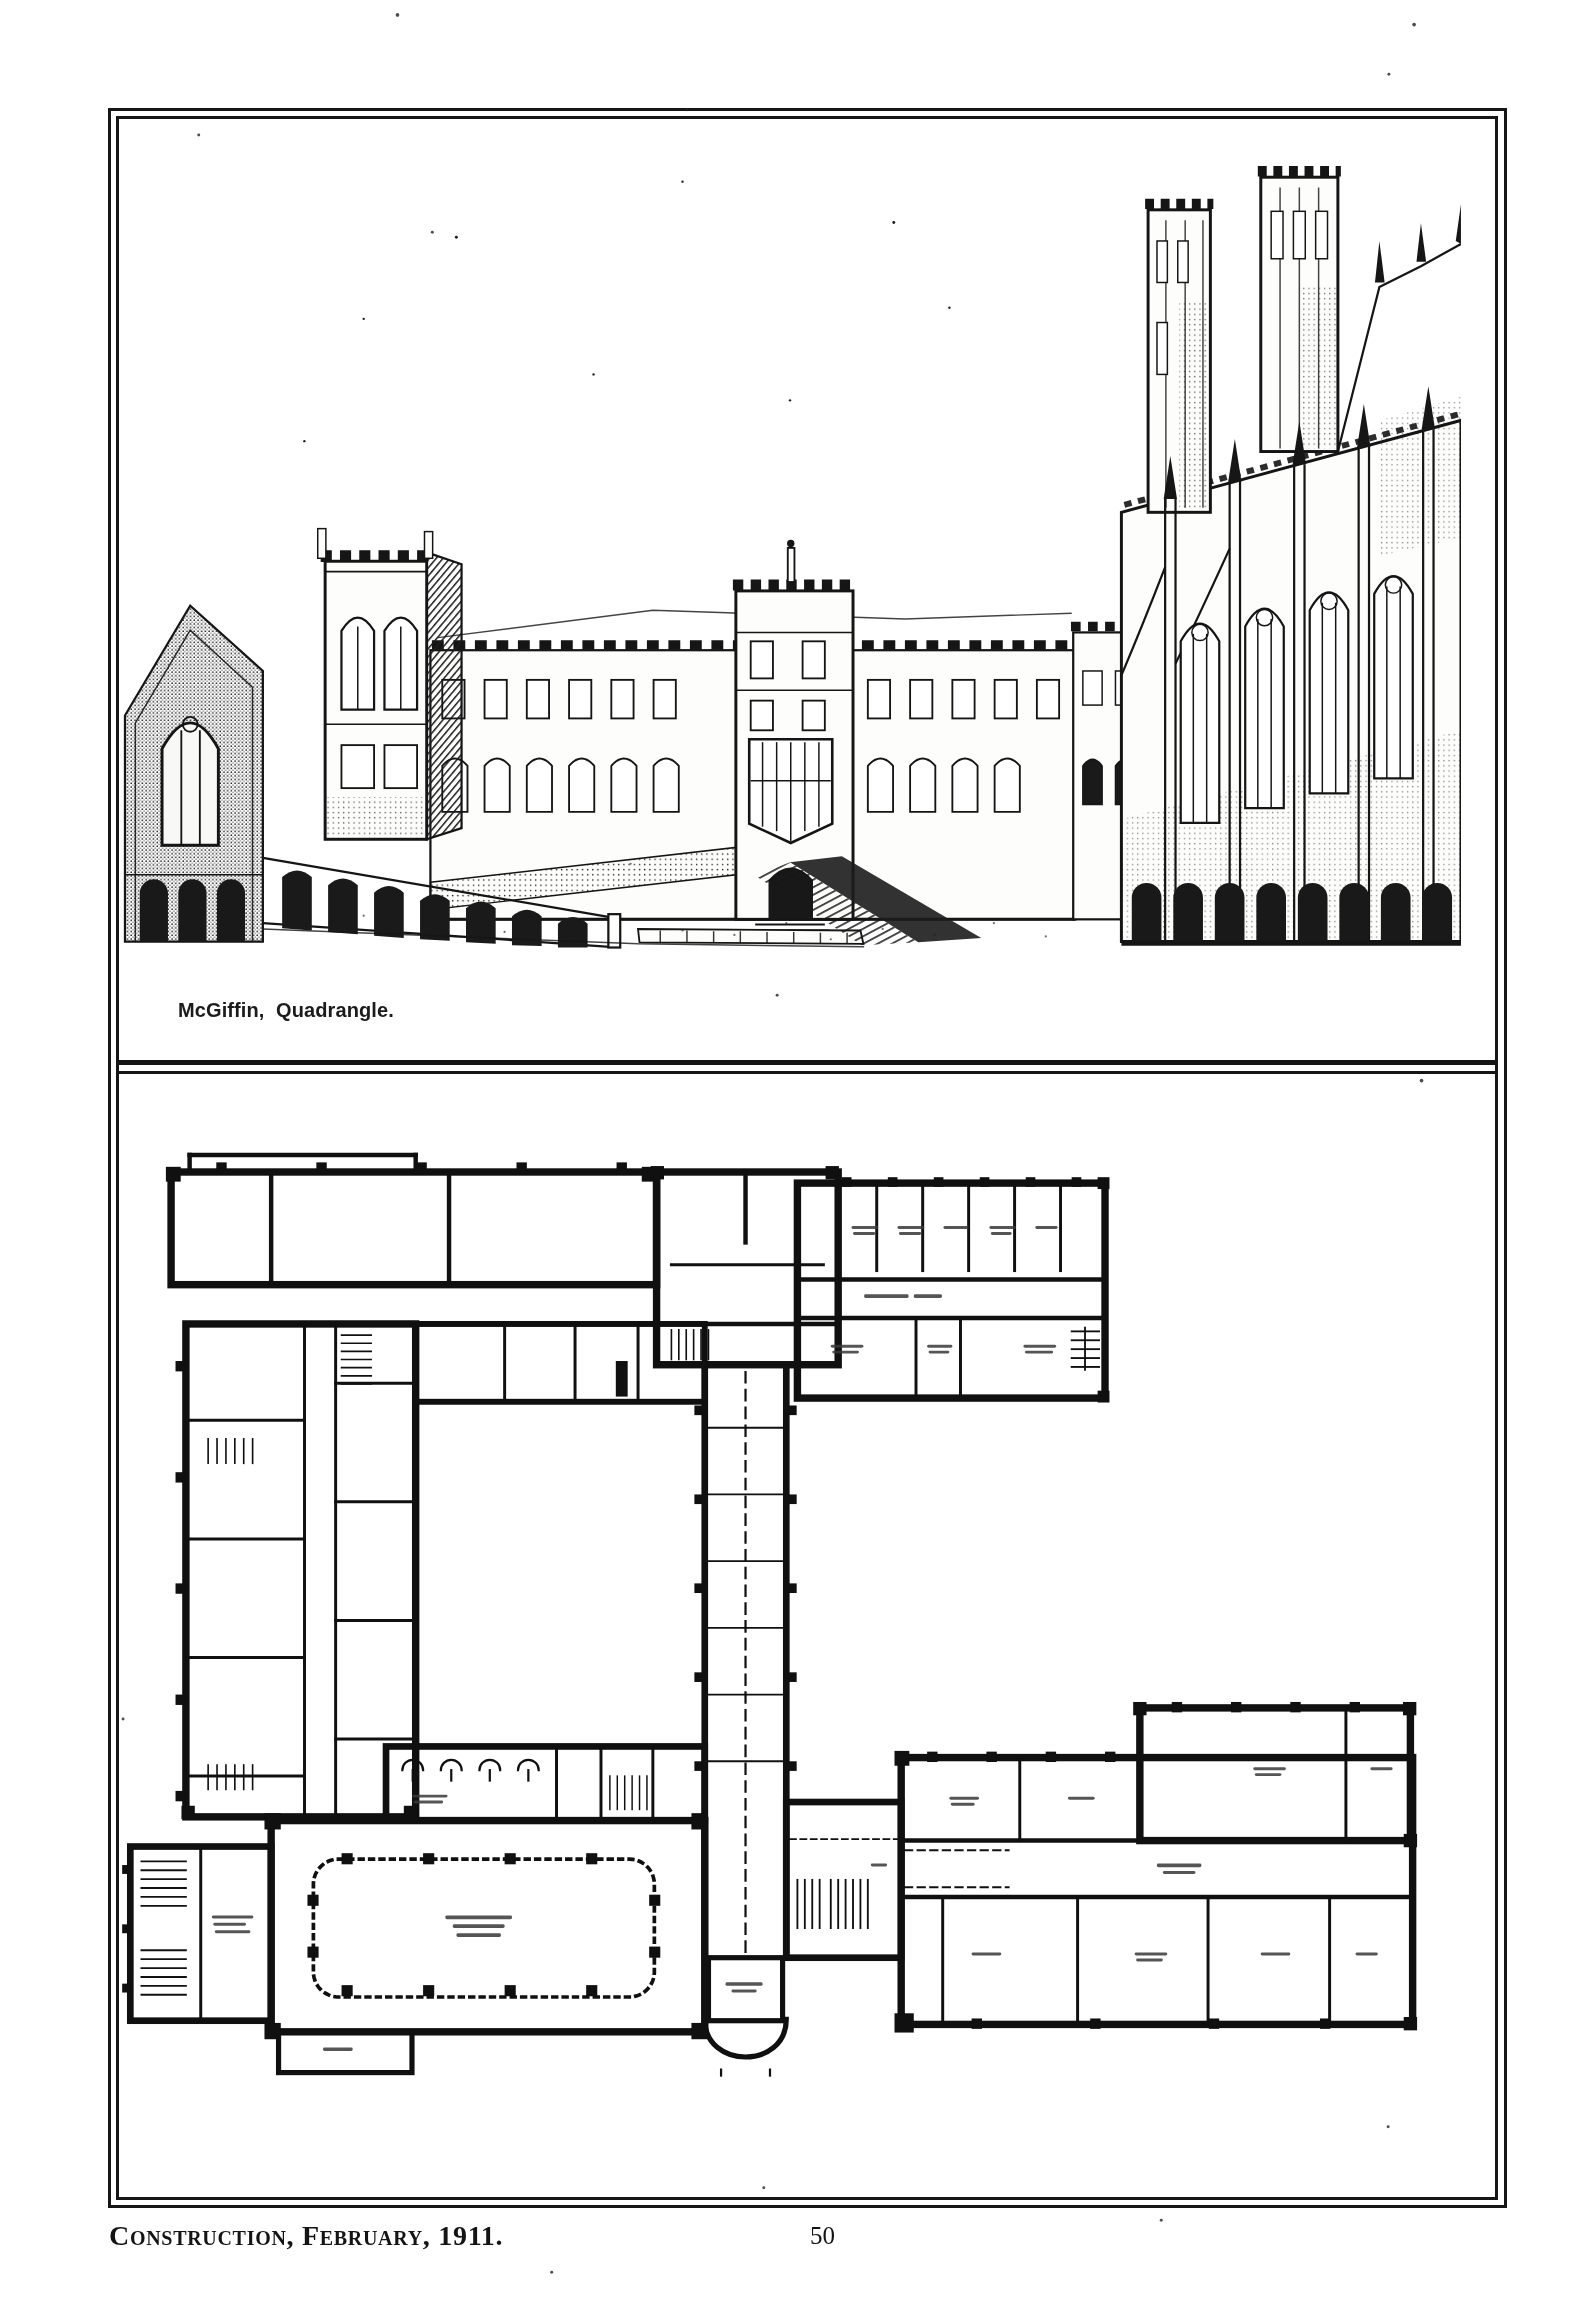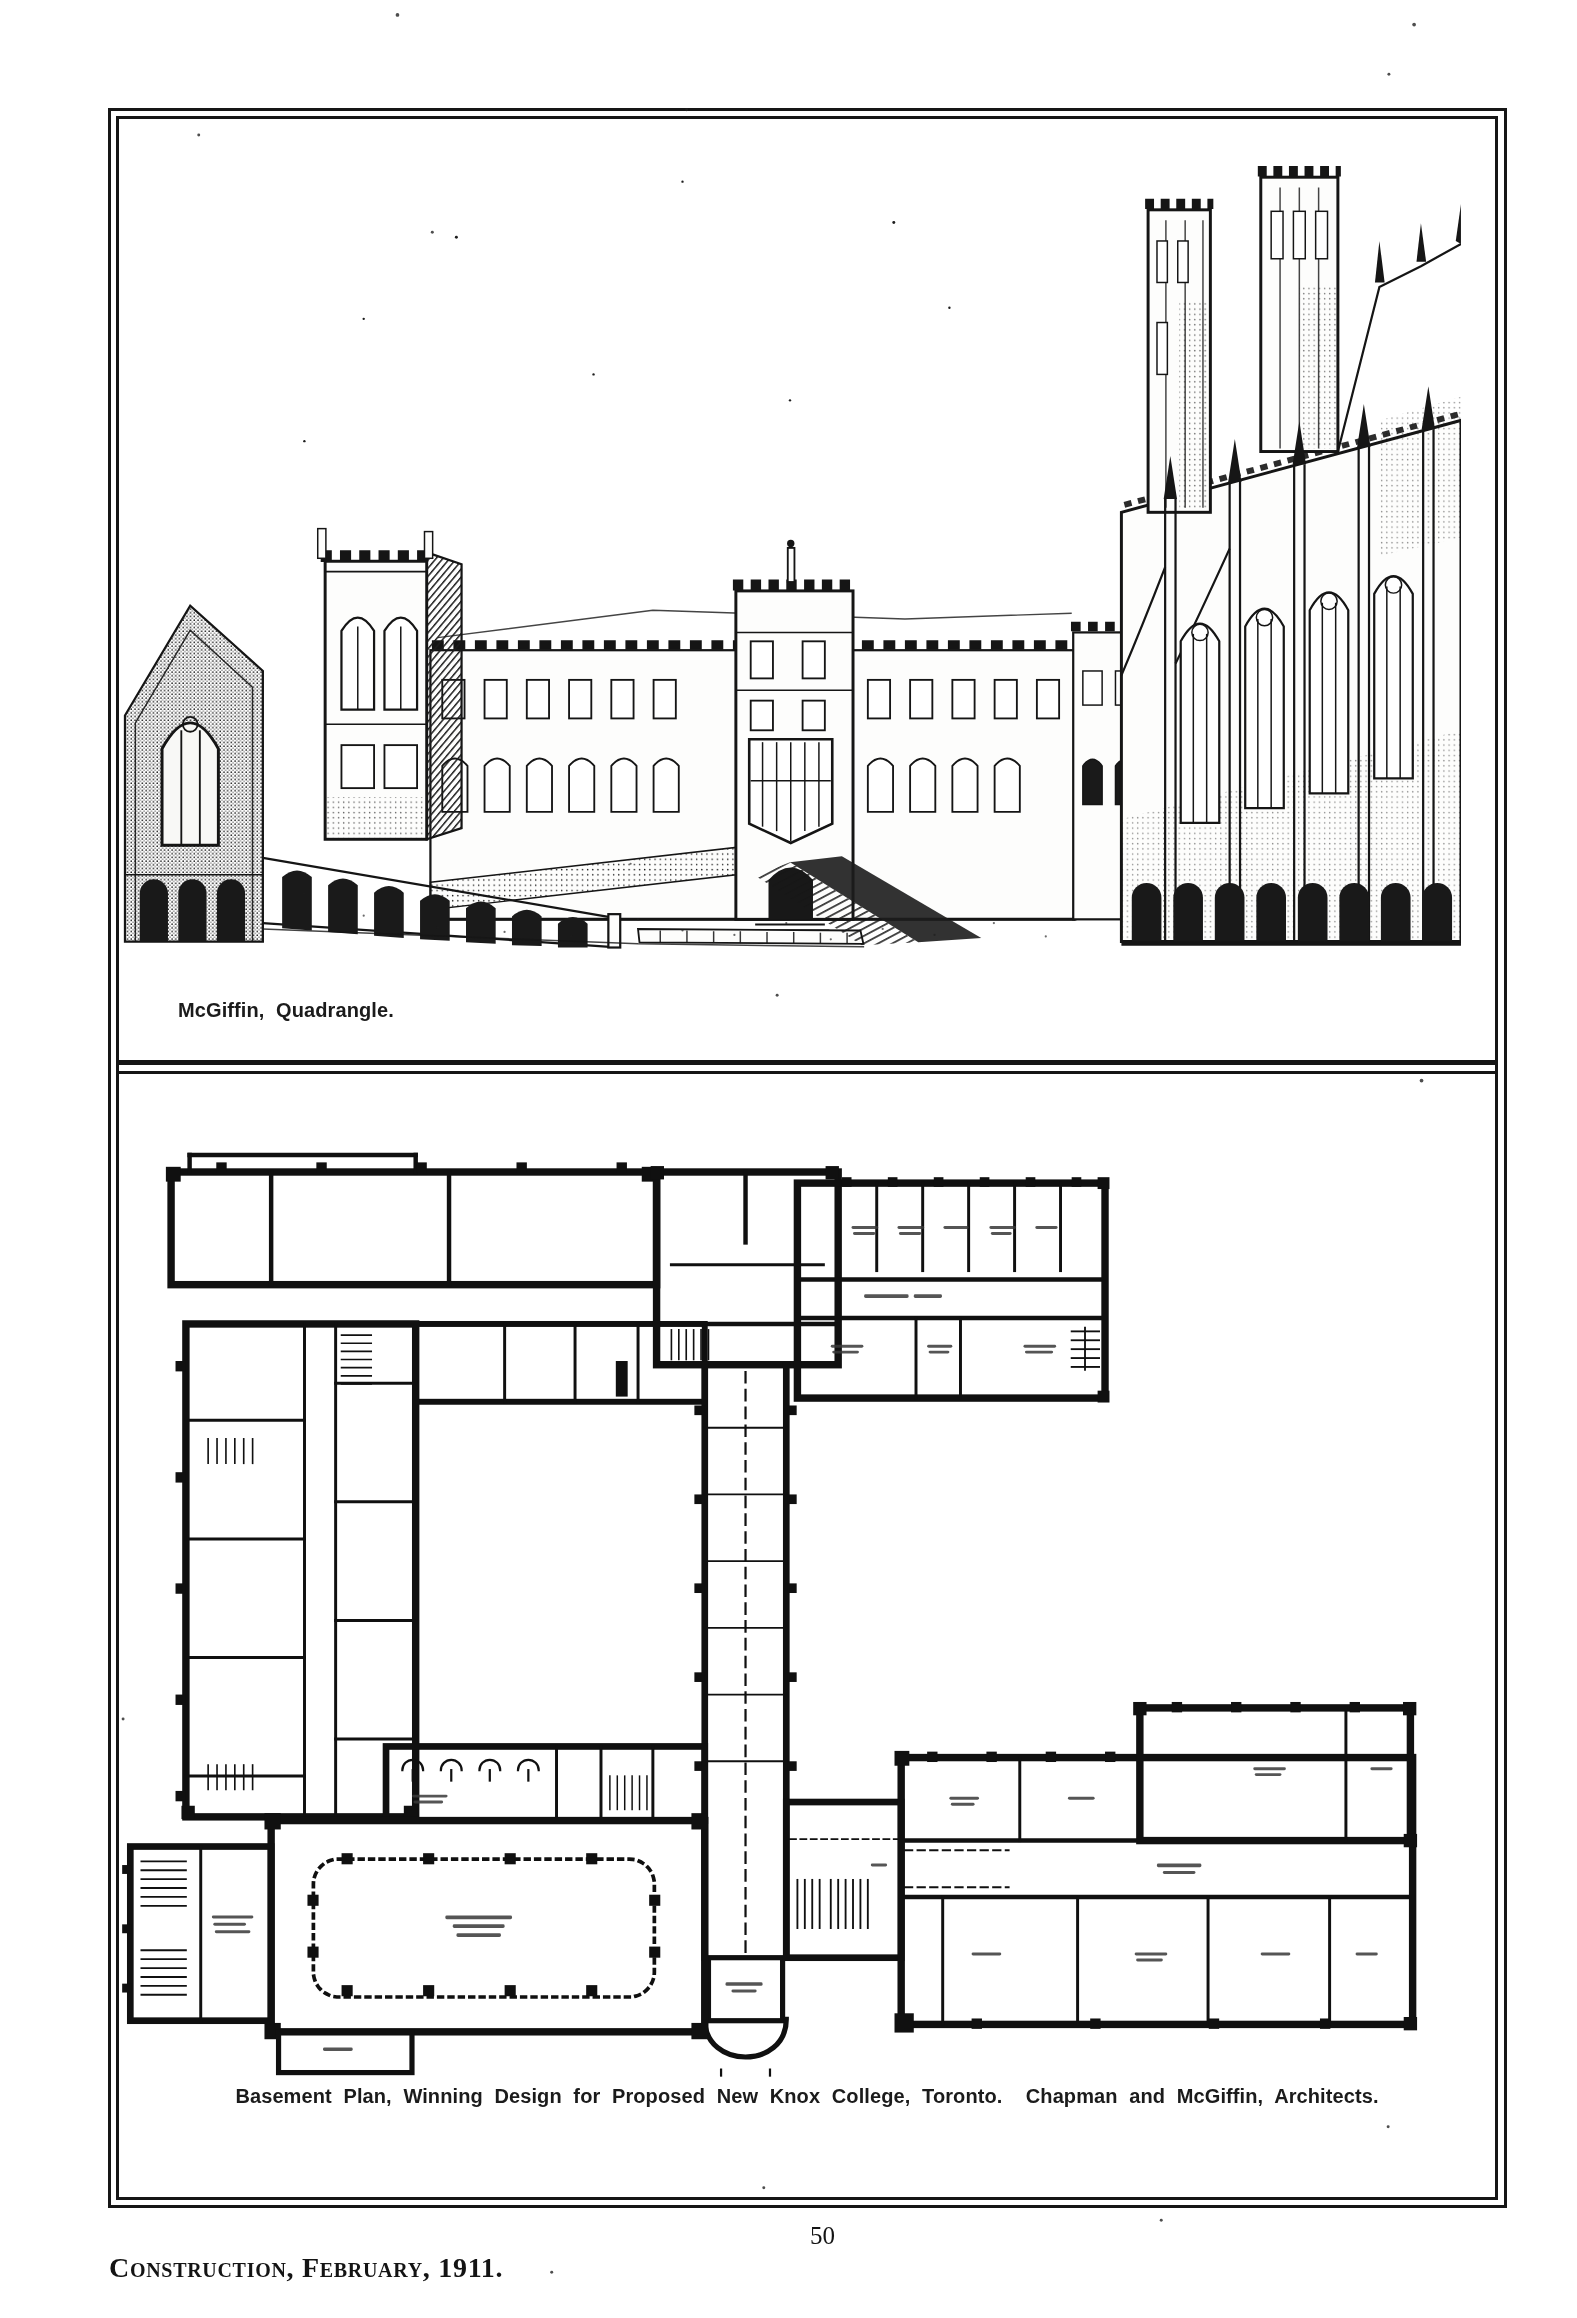--- a/index.html
+++ b/index.html
@@ -21,21 +21,21 @@
   }
   .caption-top{left:150px;top:948px;width:1335px;}
   .caption-top .cap-line2{display:block;padding-left:28px;}
   .caption-bottom{left:119px;top:2084px;width:1376px;text-align:center;}
   .footer{
     position:absolute;left:0;top:2220px;width:1578px;height:44px;
     font-family:"Liberation Serif",serif;color:#141414;
   }
   .journal-line{
     position:absolute;left:109px;top:0;font-variant:small-caps;font-size:28px;
-    letter-spacing:0.7px;font-weight:bold;margin-top:32px;
+    letter-spacing:0.7px;font-weight:bold;
   }
   .page-number{position:absolute;left:810px;top:1.5px;font-size:25px;}
   svg{display:block;}
 </style>
 </head>
 <body>
 
 <div class="page">
 
   <div class="frame-outer"></div>
@@ -642,21 +642,20 @@
             <rect x="1372" y="1146" width="36" height="4" rx="2"></rect>
           <rect x="1540" y="1138" width="40" height="4" rx="2"></rect>
             <rect x="1668" y="1138" width="30" height="4" rx="2"></rect>
           <rect x="1400" y="1018" width="60" height="5" rx="2"></rect>
             <rect x="1408" y="1028" width="44" height="4" rx="2"></rect>
         </g>
       </g>
     </g>
   </svg>
 
-  <div class="caption caption-bottom">Basement Plan, Winning Design for Proposed New Knox College, Toronto.  Chapman and McGiffin, Architects.</div>
 
   <div class="footer">
     <span class="journal-line">Construction, February, 1911.</span>
     <span class="page-number">50</span>
   </div>
 
   <svg style="position:absolute;left:0;top:0;pointer-events:none;" width="1578" height="2319" viewBox="0 0 2128 3127">
     <g fill="#222222" opacity=".8">
       <circle cx="536" cy="20" r="2.5"></circle>
         <circle cx="1907" cy="33" r="2.5"></circle>

